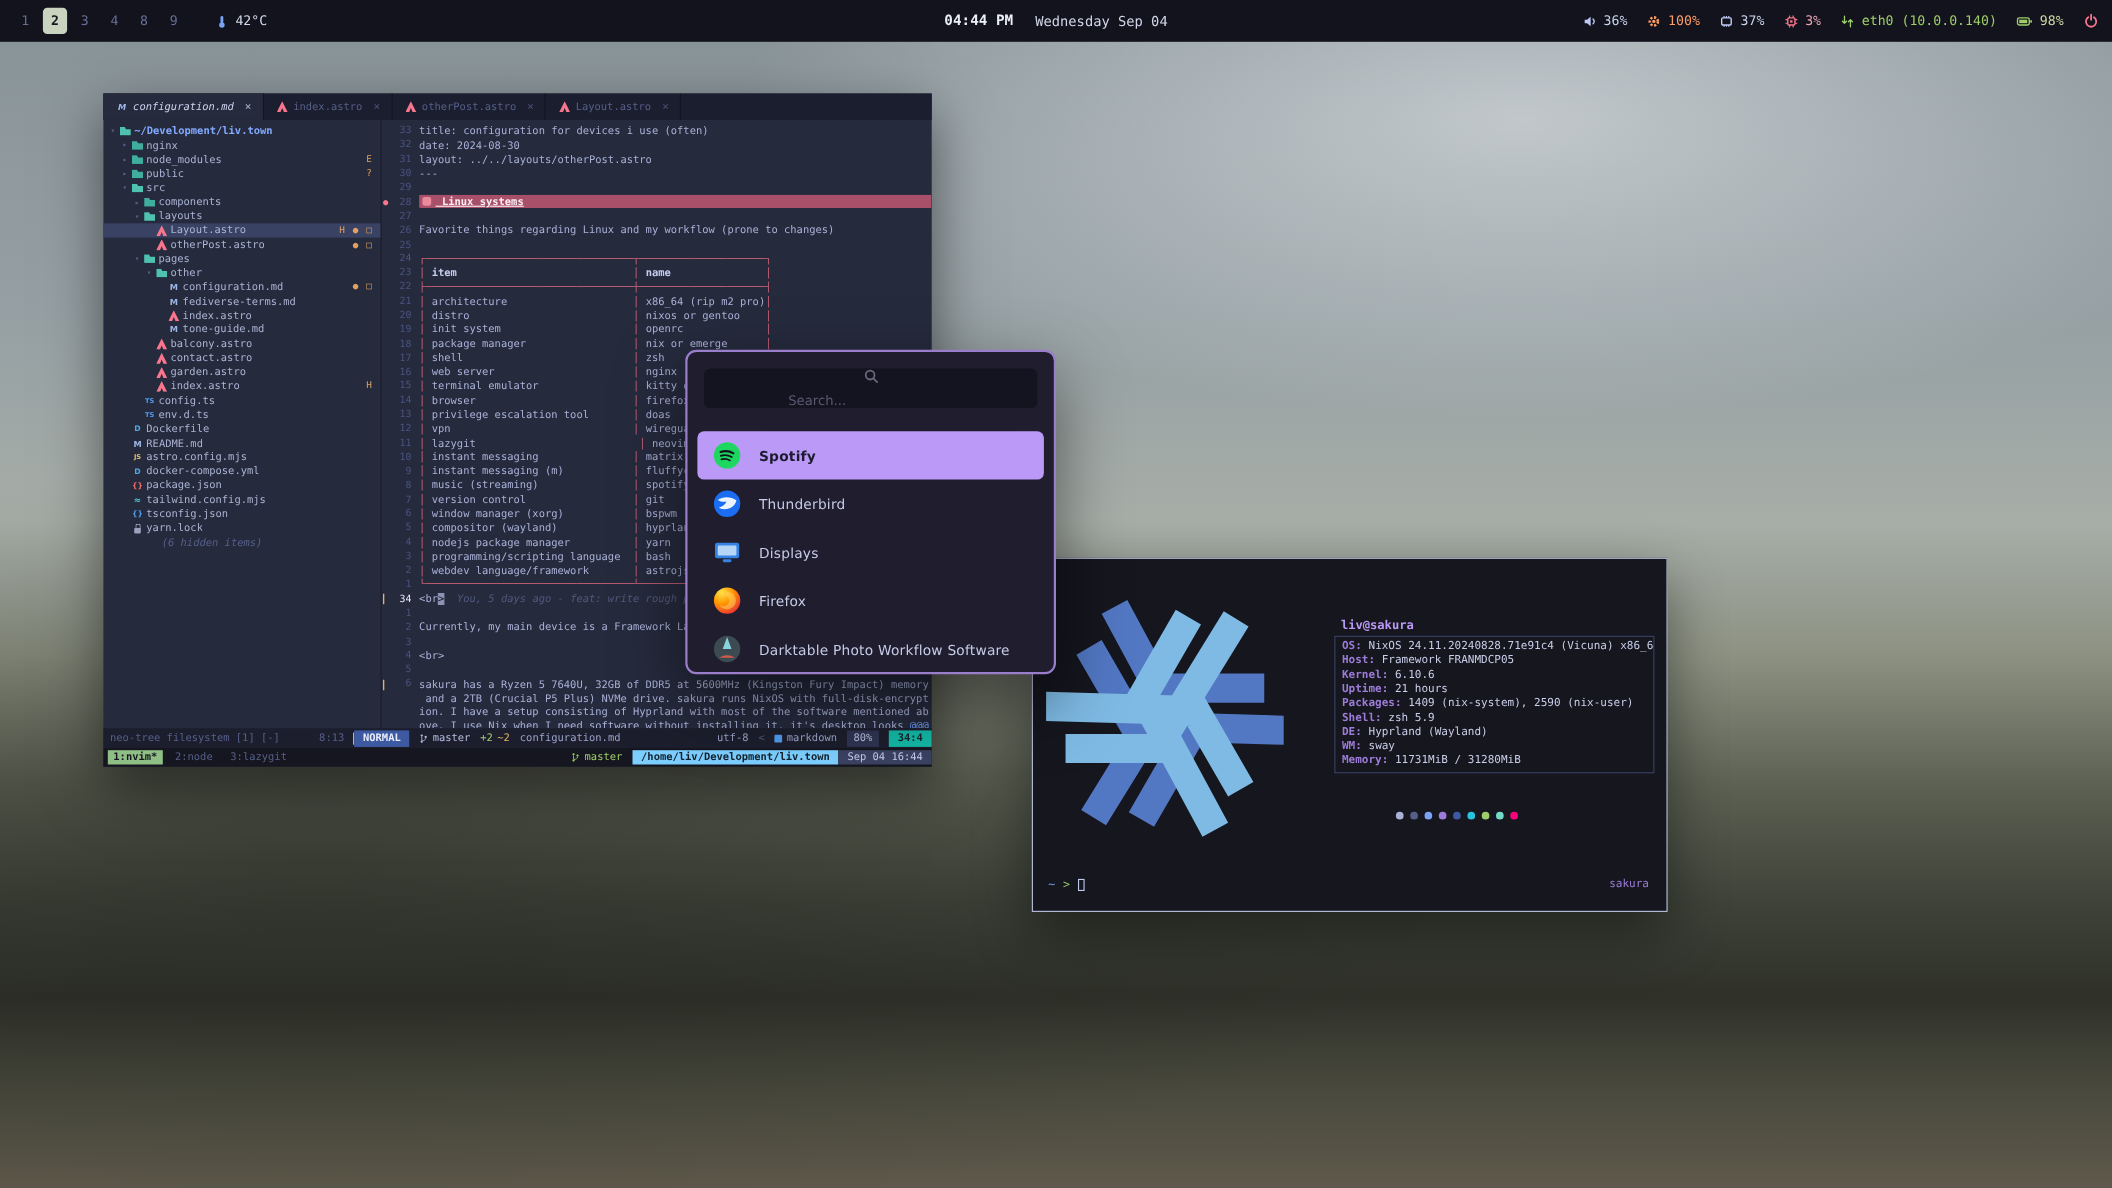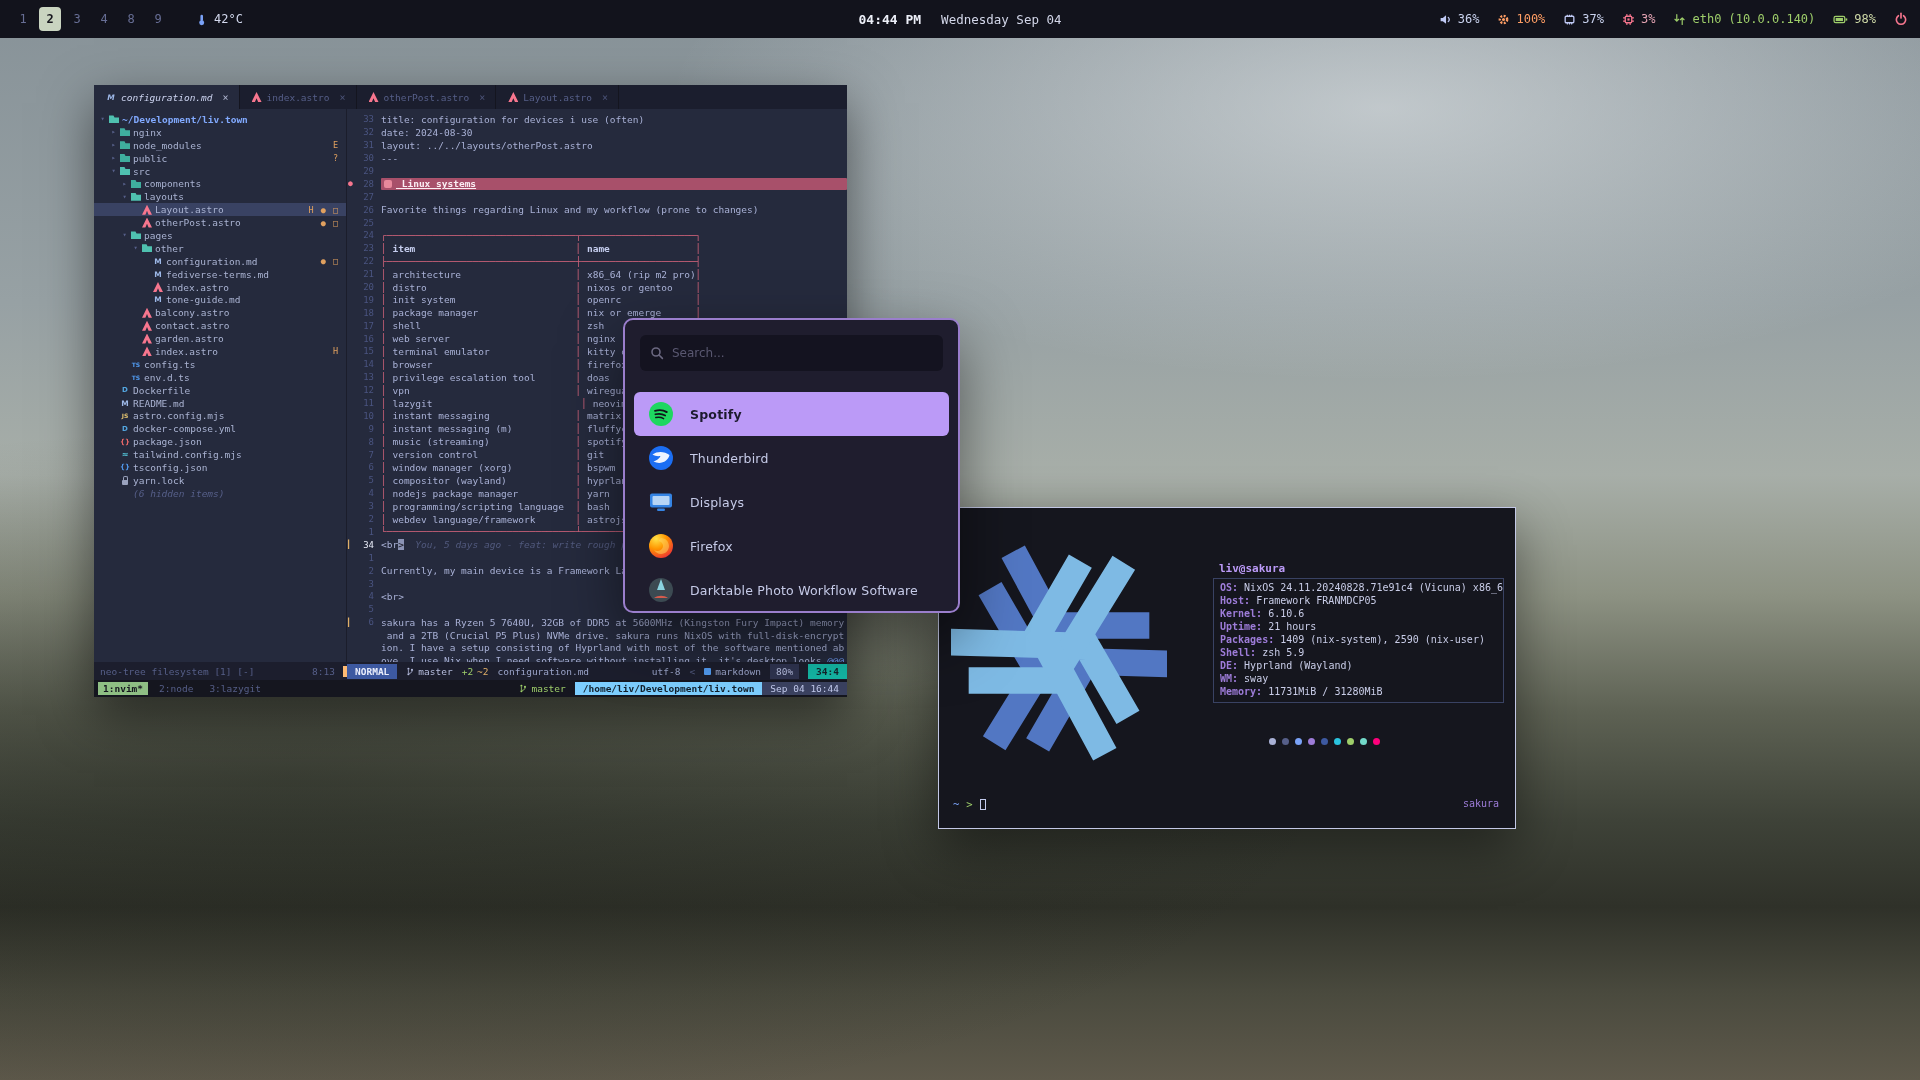--- a/index.html
+++ b/index.html
@@ -97,22 +97,22 @@
   .tcell { color: #a9b1d6; }
   .tcell.th { color: #c5cdee; font-weight: bold; }
   .btrunc { color: #6e9bf5; }
   .blame { color: #51597d; font-style: italic; }
   .cursorblock { background: #8b93b5; color: #16161e; }
   .hbar { display: inline-flex; align-items: center; background: #a8506a; color: #fbeef3;
           font-weight: bold; width: 100%; height: 12px; border-radius: 1px; padding-left: 3px; text-decoration: underline; }
   .hicon { width: 8px; height: 8px; background: #e8899c; border-radius: 2px; margin-right: 4px; flex: none; }
 
   .statusline { height: 18px; flex: none; display: flex; background: #1c1e2d; align-items: center; }
-  .sl-tree { width: 253px; flex: none; display: flex; justify-content: space-between;
-             padding: 0 8px 0 6px; color: #565f89; border-right: 4px solid #fdba74; }
+  .sl-tree { width: 228px; flex: none; display: flex; justify-content: space-between;
+             padding: 0 8px 0 6px; color: #565f89; border-right: 1px solid #fdba74; }
   .sl-buf { flex: 1; display: flex; align-items: center; gap: 9px; min-width: 0; }
   .sl-mode { background: #3d59a1; color: #e9edfb; font-weight: bold; padding: 2px 8px; }
   .sl-git { color: #b6bdde; display: flex; gap: 4px; align-items: center; }
   .sl-add { color: #9ece6a; } .sl-mod { color: #e0af68; margin-left: 4px; }
   .sl-file { color: #9aa3c8; }
   .sl-right { margin-left: auto; display: flex; align-items: center; gap: 9px; }
   .sl-sep::after { content: "<"; color: #51597d; }
   .sl-enc, .sl-ftname { color: #9aa3c8; }
   .sl-ft { display: flex; gap: 4px; align-items: center; }
   .ft-icon { width: 7px; height: 7px; background: #519aef; border-radius: 1px; }
@@ -130,21 +130,21 @@
 
   
   .launcher {
     position: absolute; left: 623px; top: 318px; width: 337px; height: 295px;
     background: #1f1d2e; border: 2px solid #9a7ecc; border-radius: 10px;
     box-shadow: 0 24px 60px rgba(0,0,0,.5); overflow: hidden; z-index: 40;
     font-family: "DejaVu Sans", sans-serif;
   }
   .l-search { position: absolute; left: 15px; top: 15px; right: 15px; height: 36px;
     background: #141320; border-radius: 6px; display: flex; align-items: center;
-    padding: 0 10px; gap: 8px; }
+    padding: 0 10px; gap: 8px; flex-direction: column; }
   .l-search input { background: transparent; border: none; outline: none; color: #c8ccdf;
     font-size: 12px; flex: 1; font-family: inherit; }
   .l-search input::placeholder { color: #5a5871; }
   .l-items { position: absolute; left: 9px; right: 9px; top: 72px; }
   .l-item { height: 44px; display: flex; align-items: center; gap: 16px; padding: 0 14px; border-radius: 6px; }
   .l-item.selected { background: #bb9af7; }
   .l-item.selected .l-label { color: #1c1a2e; font-weight: bold; }
   .l-label { color: #c6cbe8; font-size: 12.5px; letter-spacing: .2px; }
   .appicon { width: 26px; height: 26px; flex: none; }
   .appicon svg { width: 26px; height: 26px; display: block; }
@@ -421,21 +421,21 @@
         <div class="trow" style="padding-left: 15px;">
           <span class="arrow"></span>
           <span class="fi fi-json-blue"></span>
           <span class="tname">tsconfig.json</span>
         </div>
         <div class="trow" style="padding-left: 15px;">
           <span class="arrow"></span>
           <span class="fi fi-lock"></span>
           <span class="tname">yarn.lock</span>
         </div>
-        <div class="trow hidden-note" style="padding-left: 15px;">
+        <div class="trow hidden-note" style="padding-left: 29px;">
           <span class="arrow"></span>
           <span class="fi fi-none"></span>
           <span class="tname">(6 hidden items)</span>
         </div>
       </div>
     <div class="buffer">
         <div class="bline"><span class="bsign"></span><span class="bgut">33</span><span class="btext">title: configuration for devices i use (often)</span></div>
         <div class="bline"><span class="bsign"></span><span class="bgut">32</span><span class="btext">date: 2024-08-30</span></div>
         <div class="bline"><span class="bsign"></span><span class="bgut">31</span><span class="btext">layout: ../../layouts/otherPost.astro</span></div>
         <div class="bline"><span class="bsign"></span><span class="bgut">30</span><span class="btext">---</span></div>

